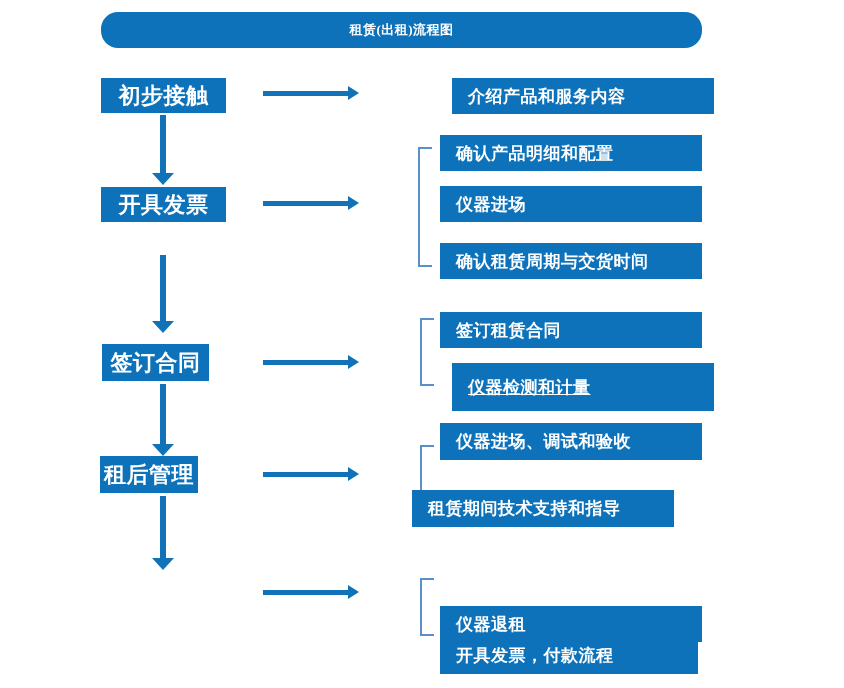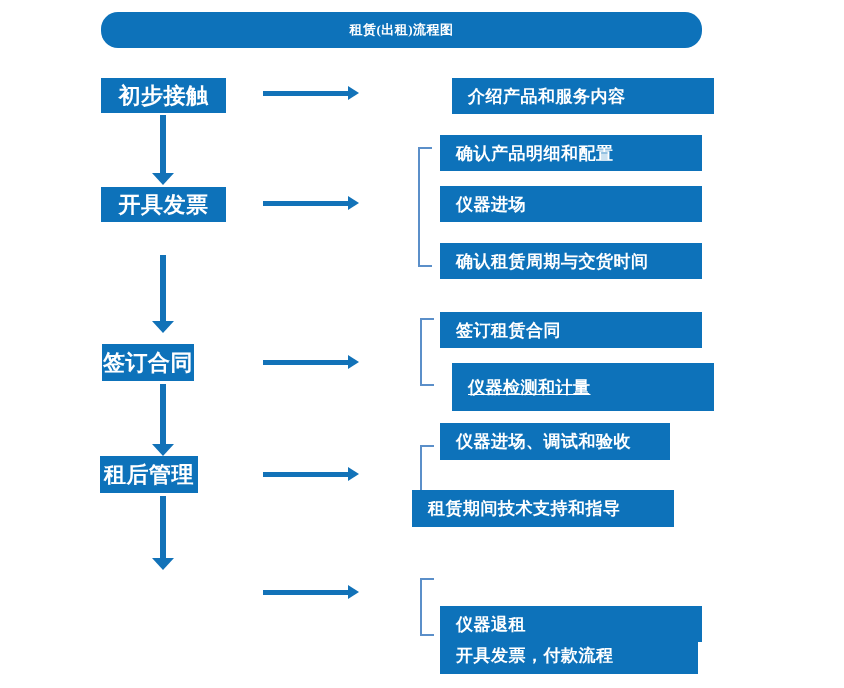--- a/index.html
+++ b/index.html
@@ -144,21 +144,21 @@
   </div>
 
   <div class="bracket" style="left:418px; top:147px; height:120px;"></div>
 
   <div class="box detail-box" style="left:440px; top:135px; width:262px; height:36px;">确认产品明细和配置</div>
 
   <div class="box detail-box" style="left:440px; top:186px; width:262px; height:36px;">仪器进场</div>
 
   <div class="box detail-box" style="left:440px; top:243px; width:262px; height:36px;">确认租赁周期与交货时间</div>
 
-  <div class="box stage-box" style="left:102px; top:344px; width:92px; height:37px;">签订合同</div>
+  <div class="box stage-box" style="left:102px; top:344px; width:107px; height:37px;">签订合同</div>
 
   <div class="arrow-right" style="left:263px; top:353px; width:96px;">
     <div class="shaft" style="width:85px;"></div>
     <div class="head" style="left:85px;"></div>
   </div>
 
   <div class="arrow-down" style="left:152px; top:384px; height:72px;">
     <div class="shaft" style="height:60px;"></div>
     <div class="head" style="top:60px;"></div>
   </div>
@@ -176,21 +176,21 @@
     <div class="head" style="left:85px;"></div>
   </div>
 
   <div class="arrow-down" style="left:152px; top:496px; height:74px;">
     <div class="shaft" style="height:62px;"></div>
     <div class="head" style="top:62px;"></div>
   </div>
 
   <div class="bracket" style="left:420px; top:445px; height:58px;"></div>
 
-  <div class="box detail-box" style="left:440px; top:423px; width:230px; height:37px;">仪器进场、调试和验收</div>
+  <div class="box detail-box" style="left:440px; top:423px; width:262px; height:37px;">仪器进场、调试和验收</div>
 
   <div class="box detail-box" style="left:412px; top:490px; width:262px; height:37px;">租赁期间技术支持和指导</div>
 
 
   <div class="arrow-right" style="left:263px; top:583px; width:96px;">
     <div class="shaft" style="width:85px;"></div>
     <div class="head" style="left:85px;"></div>
   </div>
 
   <div class="bracket" style="left:420px; top:578px; height:58px;"></div>

